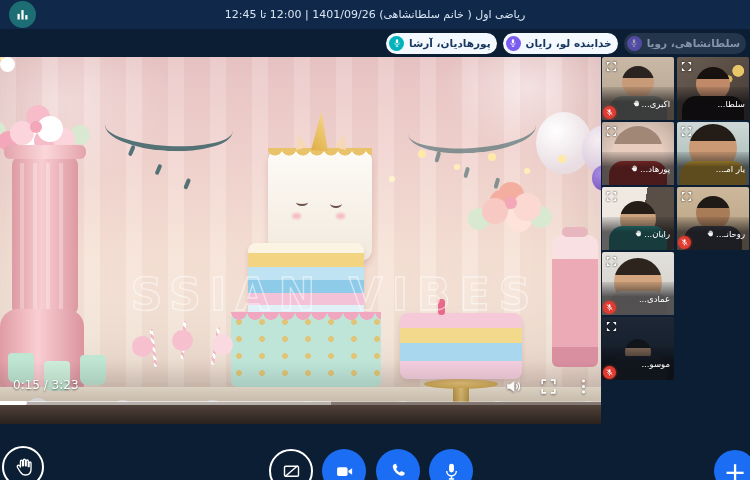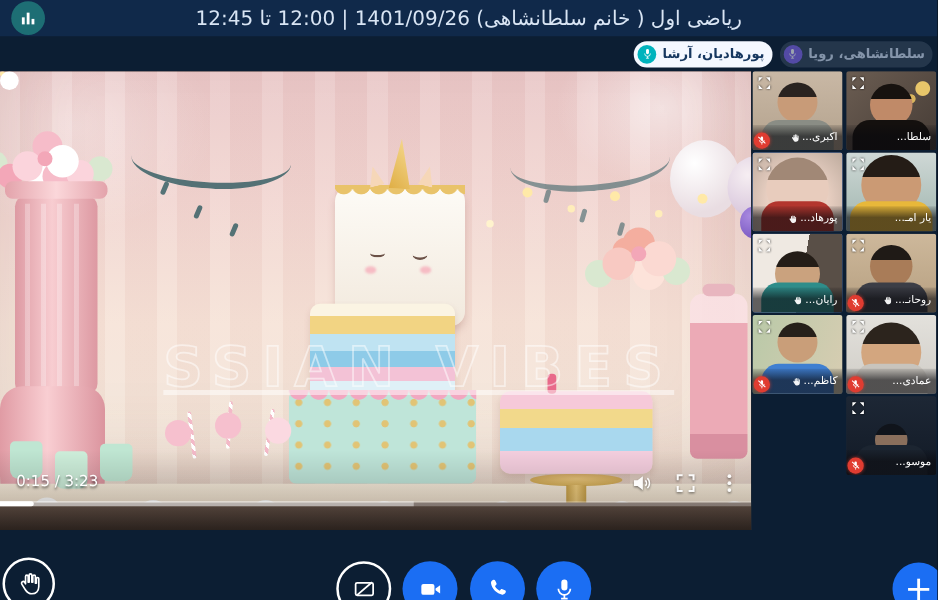--- a/index.html
+++ b/index.html
@@ -6,21 +6,21 @@
   *{box-sizing:border-box;}
   #root{position:relative;width:750px;height:480px;overflow:hidden;background:#0c1e33;
         font-family:"DejaVu Sans","Liberation Sans",sans-serif;}
   svg{display:block;}
 
   
   .header{position:absolute;left:0;top:0;width:750px;height:29px;background:#10294a;
           display:flex;align-items:center;justify-content:center;}
   .stats-btn{position:absolute;left:9px;top:1px;width:27px;height:27px;border-radius:50%;
              background:#1d6e74;display:flex;align-items:center;justify-content:center;cursor:pointer;}
-  .title{font-size:16px;color:#d9e5f4;direction:ltr;letter-spacing:.2px;}
+  .title{font-size:11px;color:#d9e5f4;direction:ltr;letter-spacing:.2px;}
 
   
   .badges{position:absolute;left:0;top:29px;width:750px;height:28px;direction:rtl;
           display:flex;align-items:center;gap:6px;padding:0 4px;}
   .pill{display:flex;align-items:center;gap:5px;height:21px;padding:0 6px 0 3px;border-radius:11px;
         background:#f4f8ff;color:#16375f;font-size:10.5px;font-weight:bold;white-space:nowrap;direction:rtl;}
   .pill .micdot{width:15px;height:15px;border-radius:50%;display:flex;align-items:center;justify-content:center;}
   .pill.dim{background:rgba(186,203,226,.14);color:rgba(196,212,233,.6);}
   .pill.dim .micdot{opacity:.55;}
 
@@ -116,21 +116,21 @@
   .c1{left:330px;top:348px;transform:rotate(180deg);}
   .c2{left:470px;top:352px;transform:rotate(185deg);}
   .c3{left:552px;top:346px;transform:rotate(175deg);}
   .stick{position:absolute;width:3px;height:38px;border-radius:2px;
     background:repeating-linear-gradient(45deg,#fff 0 3px,#f3b9c8 3px 6px);}
   .s1{left:152px;top:272px;transform:rotate(-7deg);}
   .s2{left:182px;top:264px;transform:rotate(4deg);}
   .s3{left:214px;top:270px;transform:rotate(9deg);}
   .watermark{position:absolute;left:95px;top:212px;width:480px;text-align:center;font-size:44px;font-weight:bold;
     letter-spacing:9px;color:transparent;-webkit-text-stroke:1.4px rgba(255,255,255,.5);white-space:nowrap;
-    font-family:"DejaVu Sans","Liberation Sans",sans-serif;text-decoration:underline;}
+    font-family:"DejaVu Sans","Liberation Sans",sans-serif;}
 
   .vgrad{position:absolute;left:0;bottom:0;width:100%;height:64px;
     background:linear-gradient(180deg,transparent,rgba(0,0,0,.28));}
   .vtime{position:absolute;left:13px;bottom:32px;color:#fff;font-size:12px;direction:ltr;
     text-shadow:0 1px 2px rgba(0,0,0,.6);text-align:right;}
   .vicons{position:absolute;right:8px;bottom:28px;display:flex;align-items:center;gap:16px;}
   .vicons .vi{width:19px;height:19px;opacity:.95;cursor:pointer;filter:drop-shadow(0 1px 1px rgba(0,0,0,.5));}
   .progress{position:absolute;left:0;bottom:19px;width:100%;height:4px;background:rgba(255,255,255,.28);cursor:pointer;}
   .buffered{position:absolute;left:0;top:0;height:100%;background:rgba(255,255,255,.42);}
   .played{position:absolute;left:0;top:0;height:100%;background:#fff;border-radius:0 2px 2px 0;}
@@ -155,21 +155,21 @@
   .p4{--bg:linear-gradient(#cfd8d6,#9fb5ae);--skin:#cb9a74;--hair:#241c16;--shirt:#e8b83a;--hw:48px;--ht:2px;--sw:66px;}
   .p5{--bg:linear-gradient(#dbd4ca,#c2bbb0);--skin:#cfa17f;--hair:#2b241e;--shirt:#3f7f8a;}
   .p6{--bg:linear-gradient(100deg,#efe9e2 0 55%,#594f47 55% 100%);--skin:#caa27e;--hair:#241d17;--shirt:#2e8d8a;--hw:36px;--ht:14px;}
   .p7{--bg:linear-gradient(#f0ebe3,#dcd3c6);--skin:#d9b08c;--hair:#3a2e24;--shirt:#cfc7ba;--hw:30px;--ht:16px;}
   .p8{--bg:linear-gradient(#cdb89b,#b69f80);--skin:#a97c58;--hair:#1f1a16;--shirt:#3c3e46;--hw:34px;}
   .p9{--bg:linear-gradient(110deg,#b9c9a8,#d8cdb2);--skin:#c99e79;--hair:#26201a;--shirt:#3f7fd1;--ht:6px;}
   .p10{--bg:linear-gradient(#e3e1dc,#cfccc6);--skin:#d3a67f;--hair:#2c241d;--shirt:#c8c4bd;--hw:48px;--ht:6px;}
   .p12{--bg:linear-gradient(#1d2735,#121a26);--skin:#8a6f5c;--hair:#10141b;--shirt:#1c2531;--hw:26px;--ht:22px;}
   .expand{position:absolute;top:3px;left:3px;width:13px;height:13px;z-index:3;
     filter:drop-shadow(0 0 1px rgba(0,0,0,.9));cursor:pointer;}
-  .namebar{position:absolute;left:0;right:0;bottom:0;height:20px;z-index:2;direction:rtl;
+  .namebar{position:absolute;left:0;right:0;bottom:0;height:33px;z-index:2;direction:rtl;
     display:flex;align-items:center;gap:2px;padding:0 4px 0 15px;
     background:linear-gradient(180deg,rgba(10,10,14,.1),rgba(10,10,14,.62) 45%);
     color:#fff;font-size:8.5px;white-space:nowrap;overflow:hidden;}
   .handg{width:8px;height:9px;flex:0 0 auto;opacity:.95;}
   .mutebadge{position:absolute;left:1px;bottom:1px;width:13px;height:13px;border-radius:50%;background:#e03c31;
     z-index:4;display:flex;align-items:center;justify-content:center;box-shadow:0 0 3px rgba(224,60,49,.8);}
   .mutebadge svg{width:9px;height:9px;}
 
   
   .toolbar{position:absolute;left:0;top:424px;width:750px;height:56px;background:#0c1e33;}
@@ -247,20 +247,28 @@
       <svg width="15" height="15">
           <use href="#i-stats"></use>
         </svg>
     </div>
     <div class="title">ریاضی اول ( خانم سلطانشاهی) 1401/09/26 | 12:00 تا 12:45</div>
   </div>
 
   <div class="badges">
     <div class="pill dim">
       <span>سلطانشاهی، رویا</span>
+      <span class="micdot" style="background:#7b5cf0">
+        <svg width="10" height="10">
+            <use href="#i-mic"></use>
+          </svg>
+        </span>
+    </div>
+    <div class="pill">
+      <span>خدابنده لو، رایان</span>
       <span class="micdot" style="background:#7b5cf0">
         <svg width="10" height="10">
             <use href="#i-mic"></use>
           </svg>
         </span>
     </div>
     <div class="pill">
       <span>پورهادیان، آرشا</span>
       <span class="micdot" style="background:#00b3bd">
         <svg width="10" height="10">
@@ -420,39 +428,20 @@
             <use href="#i-hand-f"></use>
           </svg>
       </div>
       <span class="mutebadge">
           <svg>
             <use href="#i-micoff"></use>
           </svg>
         </span>
     </div>
 
-    <div class="tile p9">
-      <div class="scene"></div>
-      <span class="expand">
-          <svg width="13" height="13">
-            <use href="#i-expand"></use>
-          </svg>
-        </span>
-      <div class="namebar">
-        <span>کاظم...</span>
-        <svg class="handg">
-            <use href="#i-hand-f"></use>
-          </svg>
-      </div>
-      <span class="mutebadge">
-          <svg>
-            <use href="#i-micoff"></use>
-          </svg>
-        </span>
-    </div>
 
     <div class="tile p10">
       <div class="scene"></div>
       <span class="expand">
           <svg width="13" height="13">
             <use href="#i-expand"></use>
           </svg>
         </span>
       <div class="namebar">
         <span>عمادی...</span>

